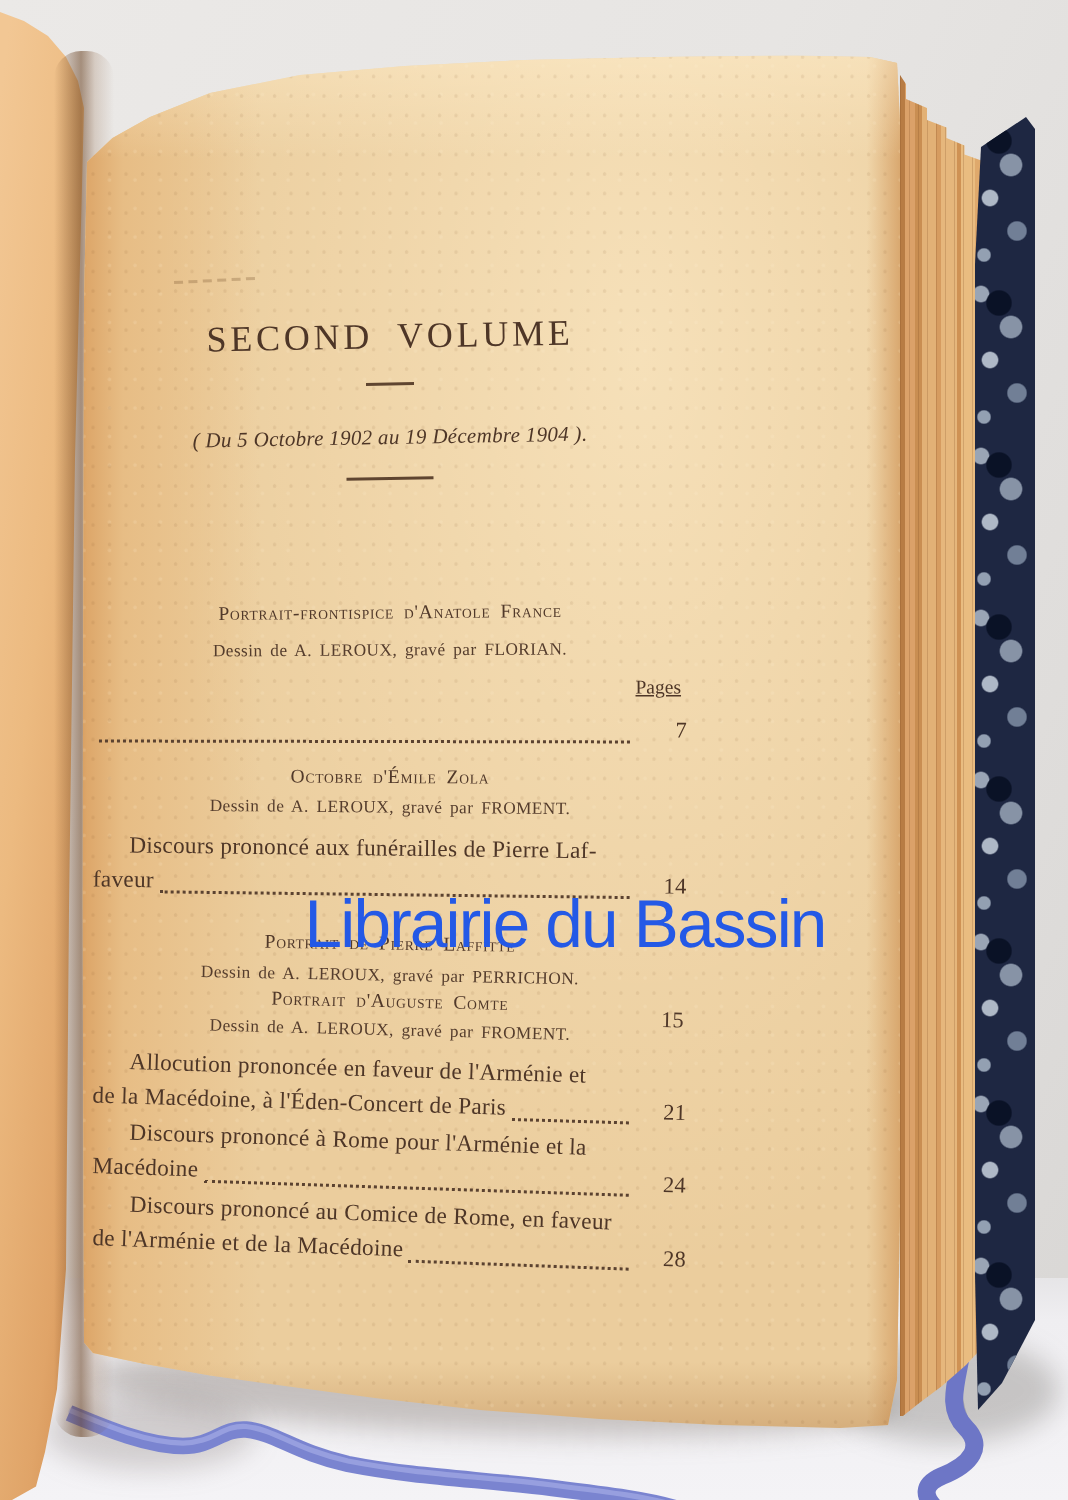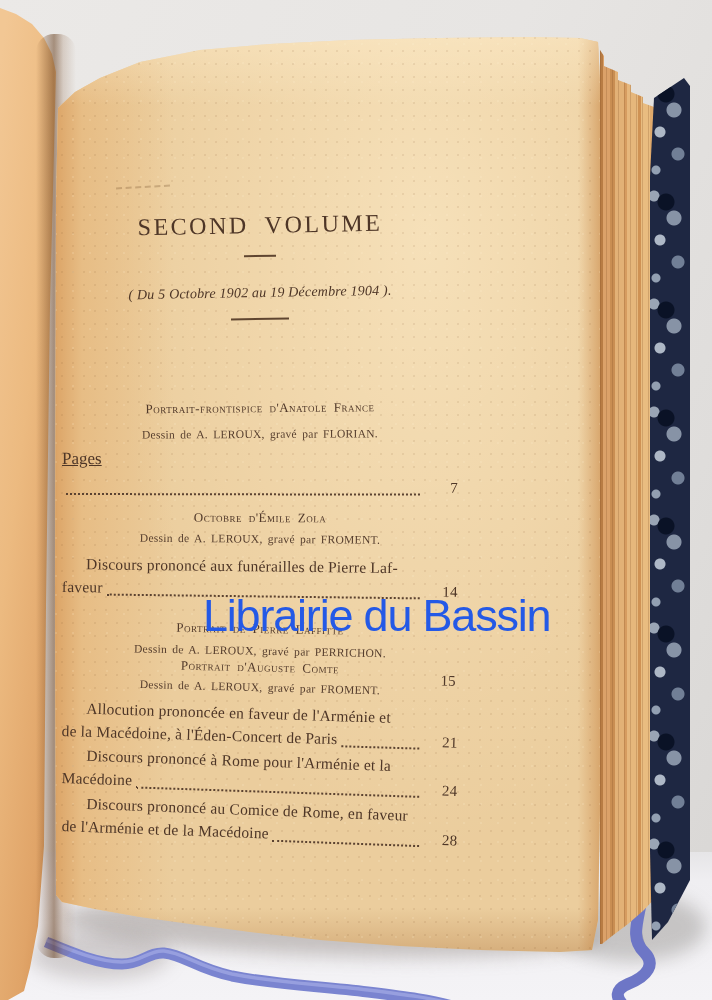--- a/index.html
+++ b/index.html
@@ -66,21 +66,21 @@
   #content{left:62px;top:212px;width:396px;z-index:8;color:#4e3627;}
   #pg-title{font-size:24px;letter-spacing:2.5px;word-spacing:8px;text-align:center;transform:rotate(-1.1deg);}
   .rule{height:2px;background:#5f4530;margin:0 auto;transform:rotate(-1deg);}
   #rule1{width:32px;margin-top:16px;}
   #pg-date{margin-top:28px;font-style:italic;font-size:14px;text-align:center;letter-spacing:.2px;transform:rotate(-1deg);}
   #rule2{width:58px;margin-top:17px;}
   #toc{margin-top:82px;}
   .ti{transform-origin:left center;}
   .ti.heading{position:relative;text-align:center;font-variant:small-caps;font-size:13px;letter-spacing:.5px;word-spacing:3px;line-height:16px;color:#51392a;}
   .ti.credit{text-align:center;font-size:11.5px;letter-spacing:.3px;word-spacing:2px;line-height:15px;color:#553d2d;}
-  .ti.pages_label{font-size:17px;line-height:16px;padding-right:4px;text-decoration:underline;}
+  .ti.pages_label{text-align:right;font-size:13px;line-height:16px;padding-right:4px;text-decoration:underline;}
   .ti.entry{font-size:15.5px;line-height:23px;letter-spacing:.2px;}
   .row{display:flex;align-items:baseline;}
   .row.ind .txt{padding-left:24px;}
   .txt{white-space:nowrap;}
   .dots{flex:1;min-width:8px;border-bottom:2px dotted #5b4230;margin:0 8px 4px 4px;align-self:flex-end;}
   .num{width:30px;text-align:right;font-size:15px;}
   .hnum{position:absolute;right:2px;top:9px;font-size:15px;font-variant:normal;letter-spacing:0;}
   
   #watermark{left:203px;top:590px;z-index:9;font-family:Liberation Sans, sans-serif;
     font-size:45px;letter-spacing:-1.2px;white-space:nowrap;}

